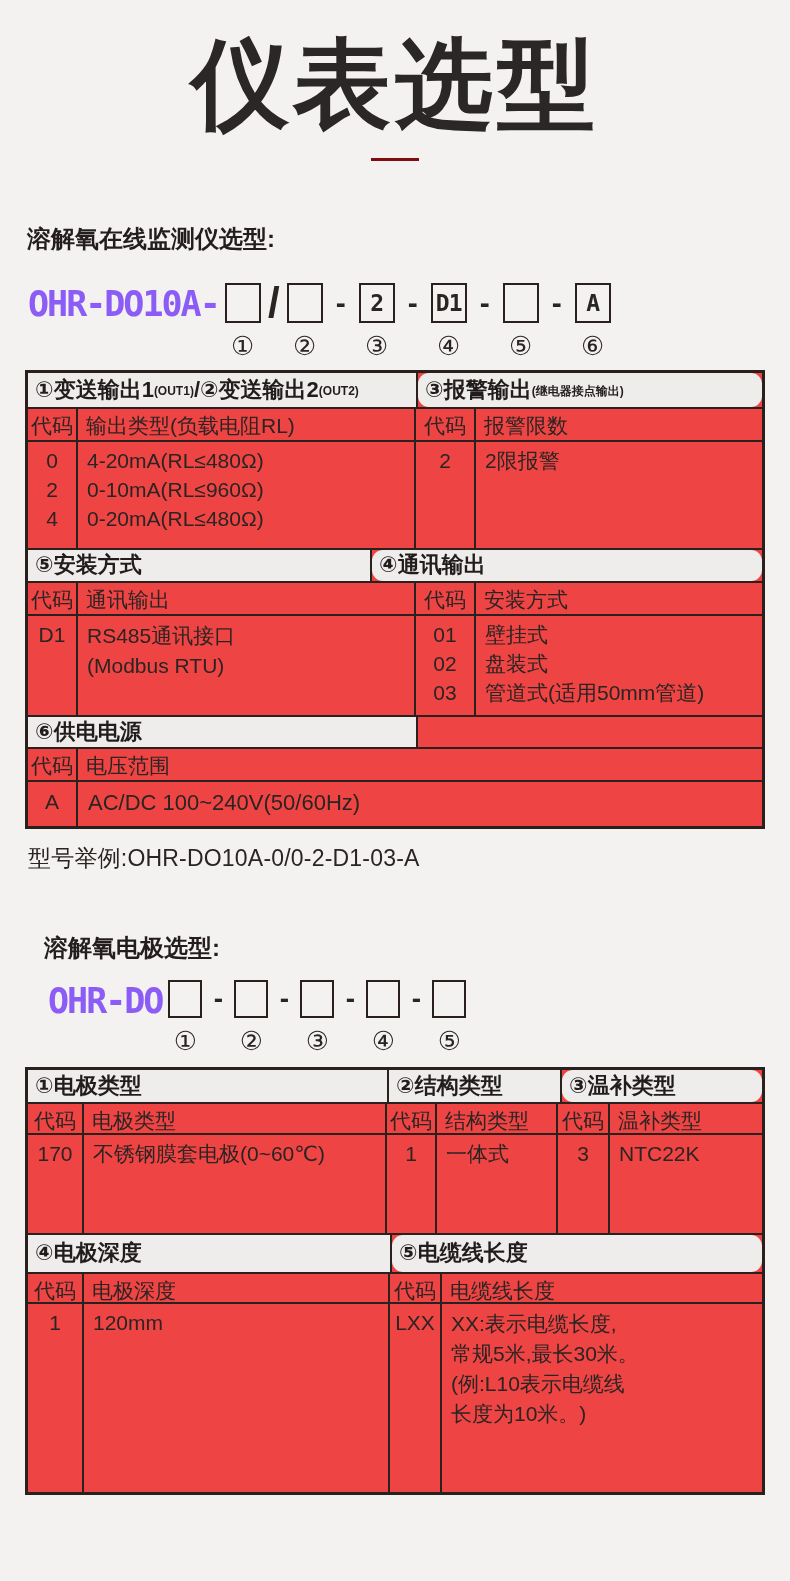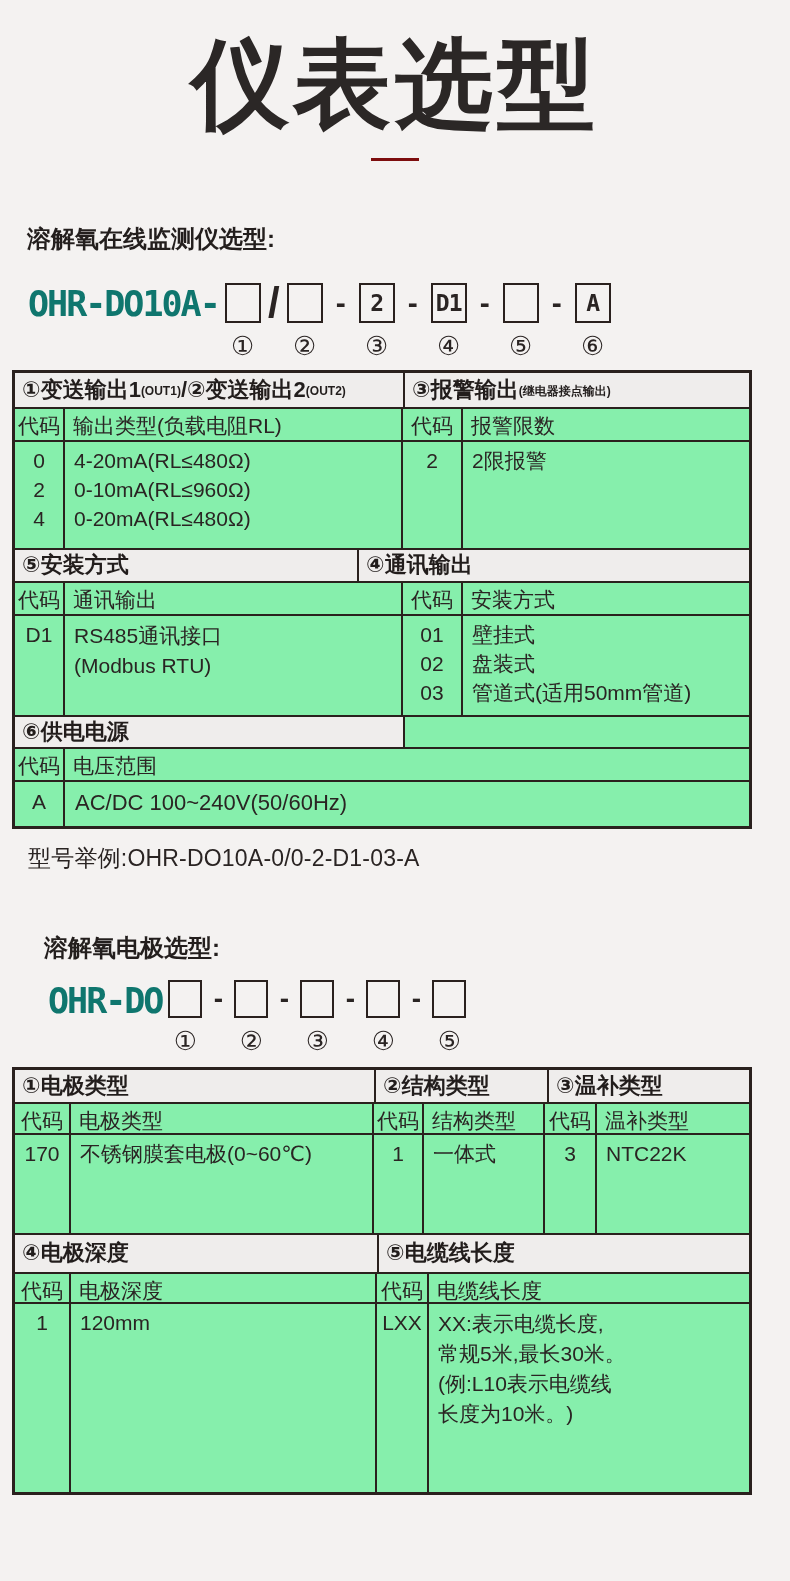--- a/index.html
+++ b/index.html
@@ -22,49 +22,49 @@
   .sec-heading { font-size:24px; font-weight:bold; color:#231e1d; }
   .h1 { margin:62px 0 0 27px; }
   .h2 { margin:58px 0 0 44px; }
   
   .model-row { display:flex; align-items:flex-start; }
   .m1 { margin:28px 0 0 28px; }
   .m2 { margin:16px 0 0 48px; }
   .model-prefix {
     font-family:"DejaVu Sans Mono","Liberation Mono",monospace;
     font-weight:bold; font-size:35px; letter-spacing:-2px;
-    line-height:42px; color:#0f766e; margin-right:6px;
+    line-height:42px; color:#8b5cf6; margin-right:6px;
   }
   .seg { display:flex; flex-direction:column; align-items:center; }
   .code-box {
     width:36px; height:40px; border:2px solid #2a211e;
     display:flex; align-items:center; justify-content:center;
     font-family:"DejaVu Sans Mono","Liberation Mono",monospace;
     font-weight:bold; font-size:23px; letter-spacing:-1px; color:#2a2423;
     background:transparent;
   }
   .m2 .code-box { width:34px; height:38px; }
   .circ-num { margin-top:9px; font-size:26px; line-height:28px; color:#2a2423; }
   .sep {
     width:36px; height:40px; display:flex; align-items:center; justify-content:center;
     font-weight:bold; font-size:30px; color:#2a2423;
   }
   .sep-slash { width:26px; font-size:42px; font-weight:bold; }
   .m2 .sep { width:32px; height:38px; font-size:28px; }
   
   .spec-table {
-    width:740px; margin-left:12px; background:#86efac;
+    width:740px; margin-left:25px; background:#ef4444;
     border:3px solid #2a211e;
   }
   .t1 { margin-top:10px; }
   .t2 { margin-top:12px; }
   .trow { display:flex; border-bottom:2px solid #2a211e; }
   .trow:last-child { border-bottom:none; }
   .cell { border-right:2px solid #2a211e; }
-  .cell:last-child { border-right:none; }
+  .cell:last-child { border-right:none;border-radius:11px; }
   .sec-cell { display:flex; align-items:center; padding-left:7px; background:#efedec; }
   .sec-title { font-size:22px; font-weight:bold; color:#221d1c; white-space:nowrap; }
   .sec-small { font-size:12px; font-weight:bold; color:#221d1c; white-space:nowrap; align-self:center; padding-top:3px; }
   .hdr-cell, .val-cell, .codecol {
     font-size:21px; color:#2a2423;
   }
   .hdr-cell { padding:3px 8px 0 8px; }
   .hdr-code { text-align:center; padding:3px 2px 0 2px; }
   .codecol { text-align:center; padding-top:4px; }
   .codecol div, .valcol div { height:29px; line-height:29px; }

